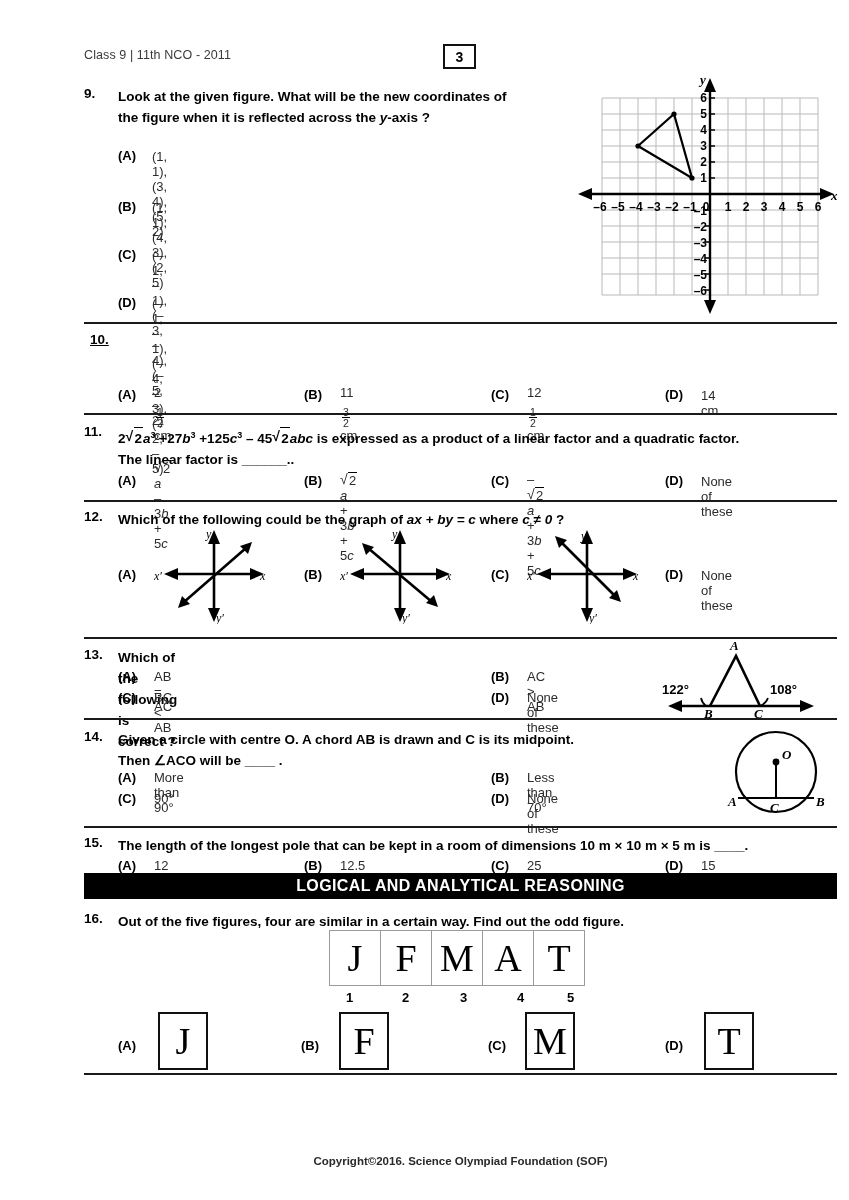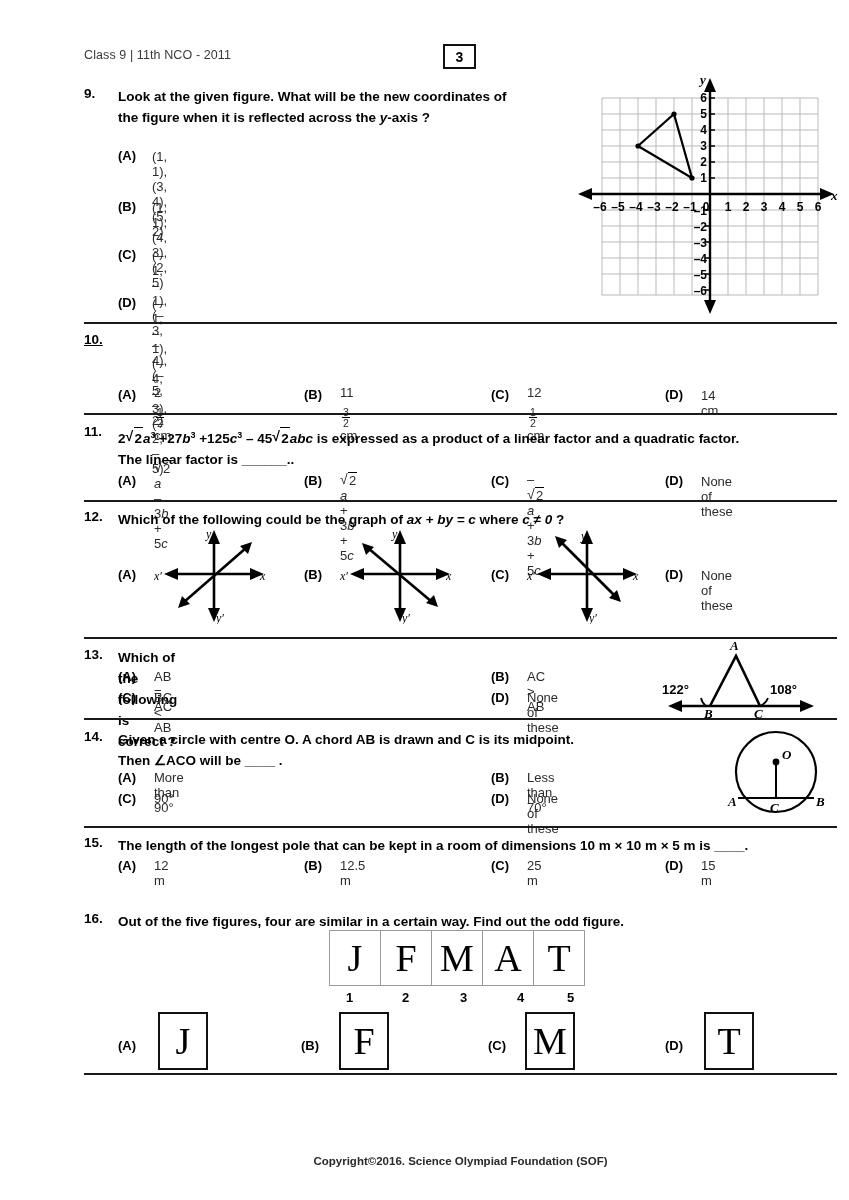--- a/index.html
+++ b/index.html
@@ -162,21 +162,21 @@
         <circle cx="116" cy="108" r="2.6" fill="#000"></circle>
         <circle cx="62" cy="76" r="2.6" fill="#000"></circle>
         <circle cx="98" cy="44" r="2.6" fill="#000"></circle>
       </svg>
     </div>
   </div>
 
   <div class="hr" style="top:322px;"></div>
 
   <div class="q">
-    <div class="qnum" style="left:48px;top:332px;text-decoration:underline;">10.</div>
+    <div class="qnum" style="left:54px;top:332px;text-decoration:underline;">10.</div>
     <div class="qtext" style="left:82px;top:332px;width:720px;">
       <br>
     </div>
 
     <div class="opt-lab" style="left:82px;top:387px;">(A)</div>
     <div class="opt-val" style="left:118px;top:385px;">
       <span class="mixed"><span>2</span><span class="frac">
             <span class="num">1</span>
             <span class="den">2</span>
           </span><span>cm</span></span>
@@ -386,20 +386,23 @@
     <div class="opt-lab" style="left:268px;top:858px;">(B)</div>
     <div class="opt-val" style="left:304px;top:858px;">12.5 m</div>
 
     <div class="opt-lab" style="left:455px;top:858px;">(C)</div>
     <div class="opt-val" style="left:491px;top:858px;">25 m</div>
 
     <div class="opt-lab" style="left:629px;top:858px;">(D)</div>
     <div class="opt-val" style="left:665px;top:858px;">15 m</div>
   </div>
 
+  <div class="band" style="top:873px;">
+    <span>LOGICAL AND ANALYTICAL REASONING</span>
+  </div>
 
   <div class="q">
     <div class="qnum" style="left:48px;top:911px;">16.</div>
     <div class="qtext" style="left:82px;top:911px;width:720px;">Out of the five figures, four are similar in a certain way. Find out the odd figure.</div>
 
     <div class="lbrow" style="left:293px;top:930px;">
       <div class="lcell">
           <span>J</span>
         </div>
       <div class="lcell">

